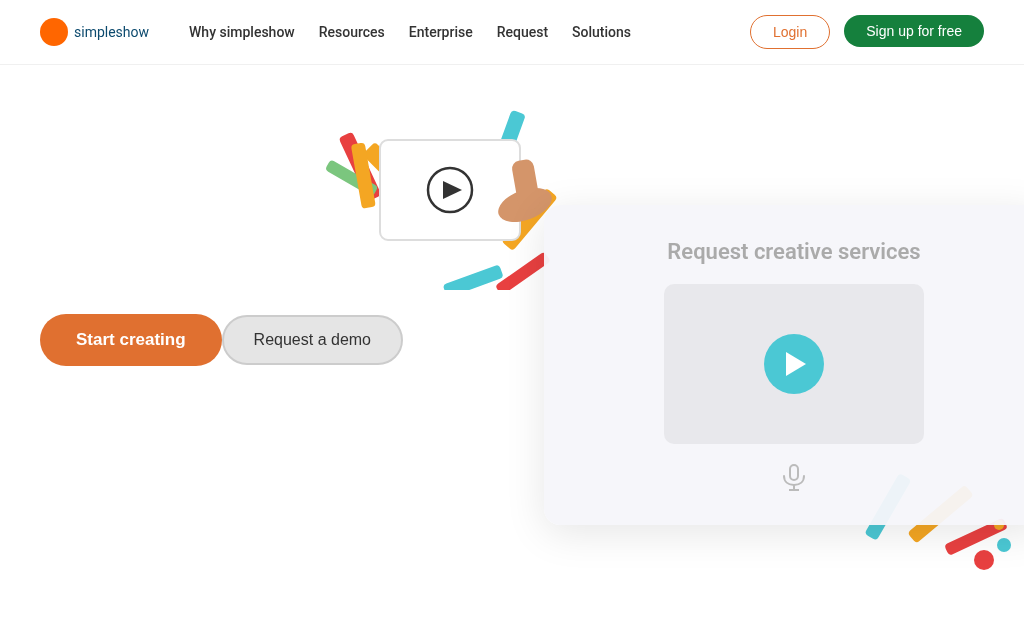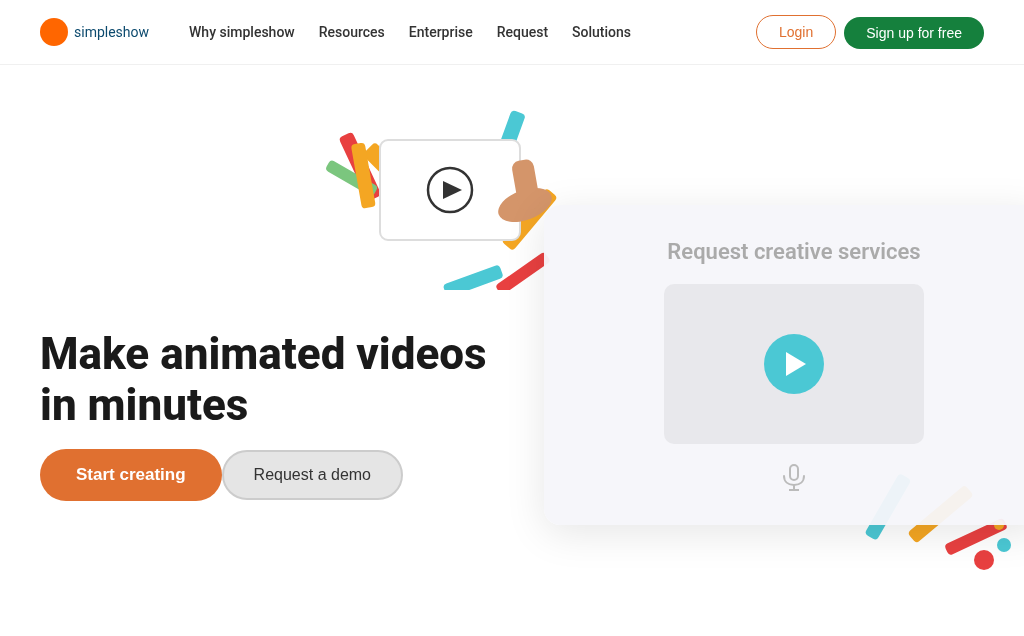--- a/index.html
+++ b/index.html
@@ -50,22 +50,22 @@
     .nav-link {
       font-size: 14px;
       color: #333;
       text-decoration: none;
       font-weight: 500;
       cursor: pointer;
     }
 
     .nav-actions {
       display: flex;
-      align-items: flex-end;
-      gap: 8px;
+      align-items: flex-start;
+      gap: 14px;
     }
 
     .btn-login {
       padding: 8px 22px;
       border: 1.5px solid #e07030;
       border-radius: 25px;
       background: #fff;
       color: #e07030;
       font-size: 14px;
       font-weight: 500;
@@ -278,21 +278,20 @@
       <rect x="140" y="80" width="140" height="100" rx="8" fill="#fff" stroke="#ddd" stroke-width="2"></rect>
       <circle cx="210" cy="130" r="22" fill="none" stroke="#333" stroke-width="2.5"></circle>
       <polygon points="203,121 203,139 222,130" fill="#333"></polygon>
 
       <ellipse cx="285" cy="145" rx="28" ry="15" fill="#d4956a" transform="rotate(-20 285 145)"></ellipse>
       <rect x="275" y="100" width="22" height="50" rx="8" fill="#d4956a" transform="rotate(-10 285 125)"></rect>
     </svg>
   </div>
 
   <div class="hero-left">
-    <h1 class="hero-title">Make animated videos in minutes</h1>
     <div class="hero-btns">
       <button class="btn-start">Start creating</button>
       <button class="btn-demo">Request a demo</button>
     </div>
   </div>
 
   <div class="hero-right">
     <p class="panel-title">Request creative services</p>
     <div class="video-thumb">
       <div class="play-btn">

